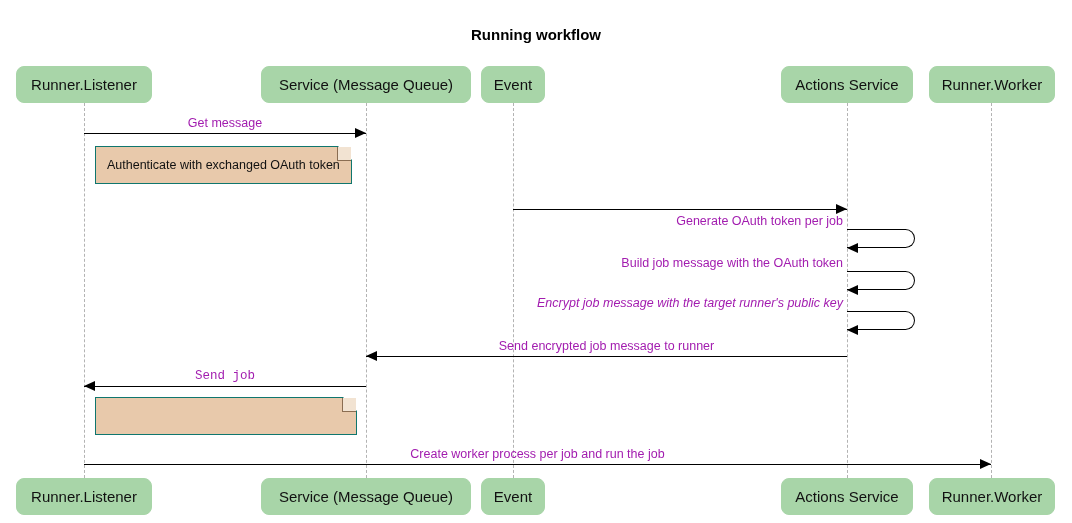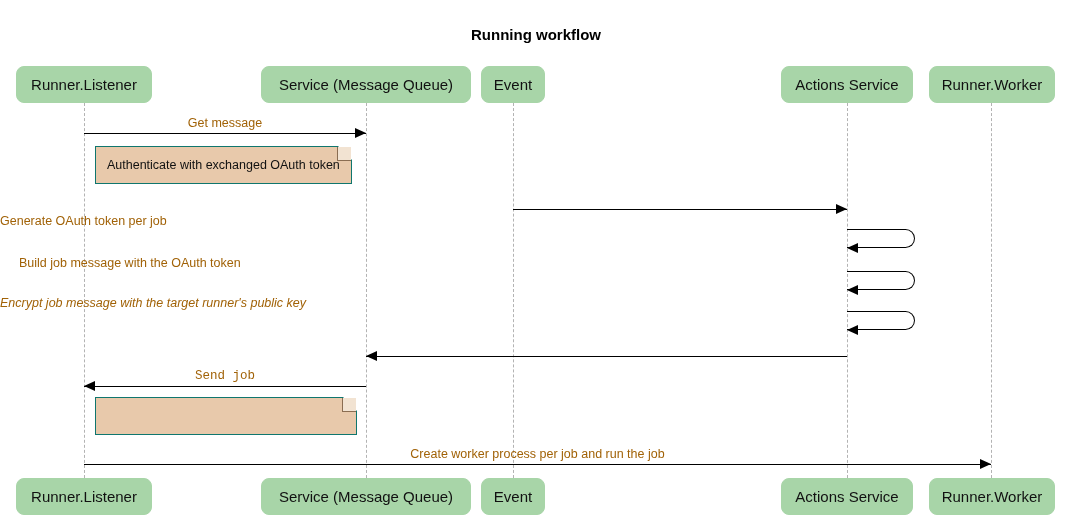--- a/index.html
+++ b/index.html
@@ -30,24 +30,24 @@
   }
   .arrowhead.right{
     border-top:5.5px solid transparent;border-bottom:5.5px solid transparent;
     border-left:11px solid #000;
   }
   .arrowhead.left{
     border-top:5.5px solid transparent;border-bottom:5.5px solid transparent;
     border-right:11px solid #000;
   }
   .msg-label{
-    position:absolute;font-size:12.5px;color:#a16207;
+    position:absolute;font-size:12.5px;color:#a21caf;
     text-align:center;white-space:nowrap;
   }
-  .msg-label.right-align{text-align:left;}
+  .msg-label.right-align{text-align:right;}
   .selfloop{
     position:absolute;box-sizing:border-box;
     border:1.6px solid #000;border-left:none;
     border-top-right-radius:11px;border-bottom-right-radius:11px;
   }
   .note{
     position:absolute;box-sizing:border-box;
     background:#e8c9ab;border:1px solid #0f766e;
     display:flex;align-items:center;
     font-size:12.5px;color:#111;white-space:nowrap;
@@ -74,32 +74,33 @@
     <div class="lifeline" style="left: 513px; top: 87px; height: 375px;"></div>
     <div class="lifeline" style="left: 847px; top: 87px; height: 375px;"></div>
     <div class="lifeline" style="left: 991px; top: 87px; height: 375px;"></div>
     <div class="msg-line" style="left: 84px; top: 117px; width: 282px;"></div>
     <div class="arrowhead right" style="top: 112px; left: 355px;"></div>
     <div class="msg-label" style="left: 84px; width: 282px; top: 100px;">Get message</div>
     <div class="msg-line" style="left: 513px; top: 193px; width: 334px;"></div>
     <div class="arrowhead right" style="top: 188px; left: 836px;"></div>
     <div class="msg-line" style="left: 366px; top: 340px; width: 481px;"></div>
     <div class="arrowhead left" style="top: 335px; left: 366px;"></div>
+    <div class="msg-label" style="left: 366px; width: 481px; top: 323px;">Send encrypted job message to runner</div>
     <div class="msg-line" style="left: 84px; top: 370px; width: 282px;"></div>
     <div class="arrowhead left" style="top: 365px; left: 84px;"></div>
     <div class="msg-label" style="left: 84px; width: 282px; top: 353px; font-family: Liberation Mono, monospace;">Send job</div>
     <div class="msg-line" style="left: 84px; top: 448px; width: 907px;"></div>
     <div class="arrowhead right" style="top: 443px; left: 980px;"></div>
     <div class="msg-label" style="left: 84px; width: 907px; top: 431px;">Create worker process per job and run the job</div>
     <div class="selfloop" style="left: 847px; top: 213px; width: 68px; height: 19px;"></div>
     <div class="arrowhead left" style="top: 227px; left: 847px;"></div>
     <div class="msg-label right-align" style="left: 0px; width: 843px; top: 198px;">Generate OAuth token per job</div>
     <div class="selfloop" style="left: 847px; top: 255px; width: 68px; height: 19px;"></div>
     <div class="arrowhead left" style="top: 269px; left: 847px;"></div>
-    <div class="msg-label right-align" style="left: 0px; width: 843px; top: 240px; margin-left: 19px;">Build job message with the OAuth token</div>
+    <div class="msg-label right-align" style="left: 0px; width: 843px; top: 240px;">Build job message with the OAuth token</div>
     <div class="selfloop" style="left: 847px; top: 295px; width: 68px; height: 19px;"></div>
     <div class="arrowhead left" style="top: 309px; left: 847px;"></div>
     <div class="msg-label right-align" style="left: 0px; width: 843px; top: 280px; font-style: italic;">Encrypt job message with the target runner's public key</div>
     <div class="note" style="left: 95px; top: 130px; width: 257px; height: 38px;">
       <span class="note-text">Authenticate with exchanged OAuth token</span>
       <div class="note-fold-clip"></div>
       <div class="note-fold"></div>
     </div>
     <div class="note" style="left: 95px; top: 381px; width: 262px; height: 38px;">
       <div class="note-fold-clip"></div>

